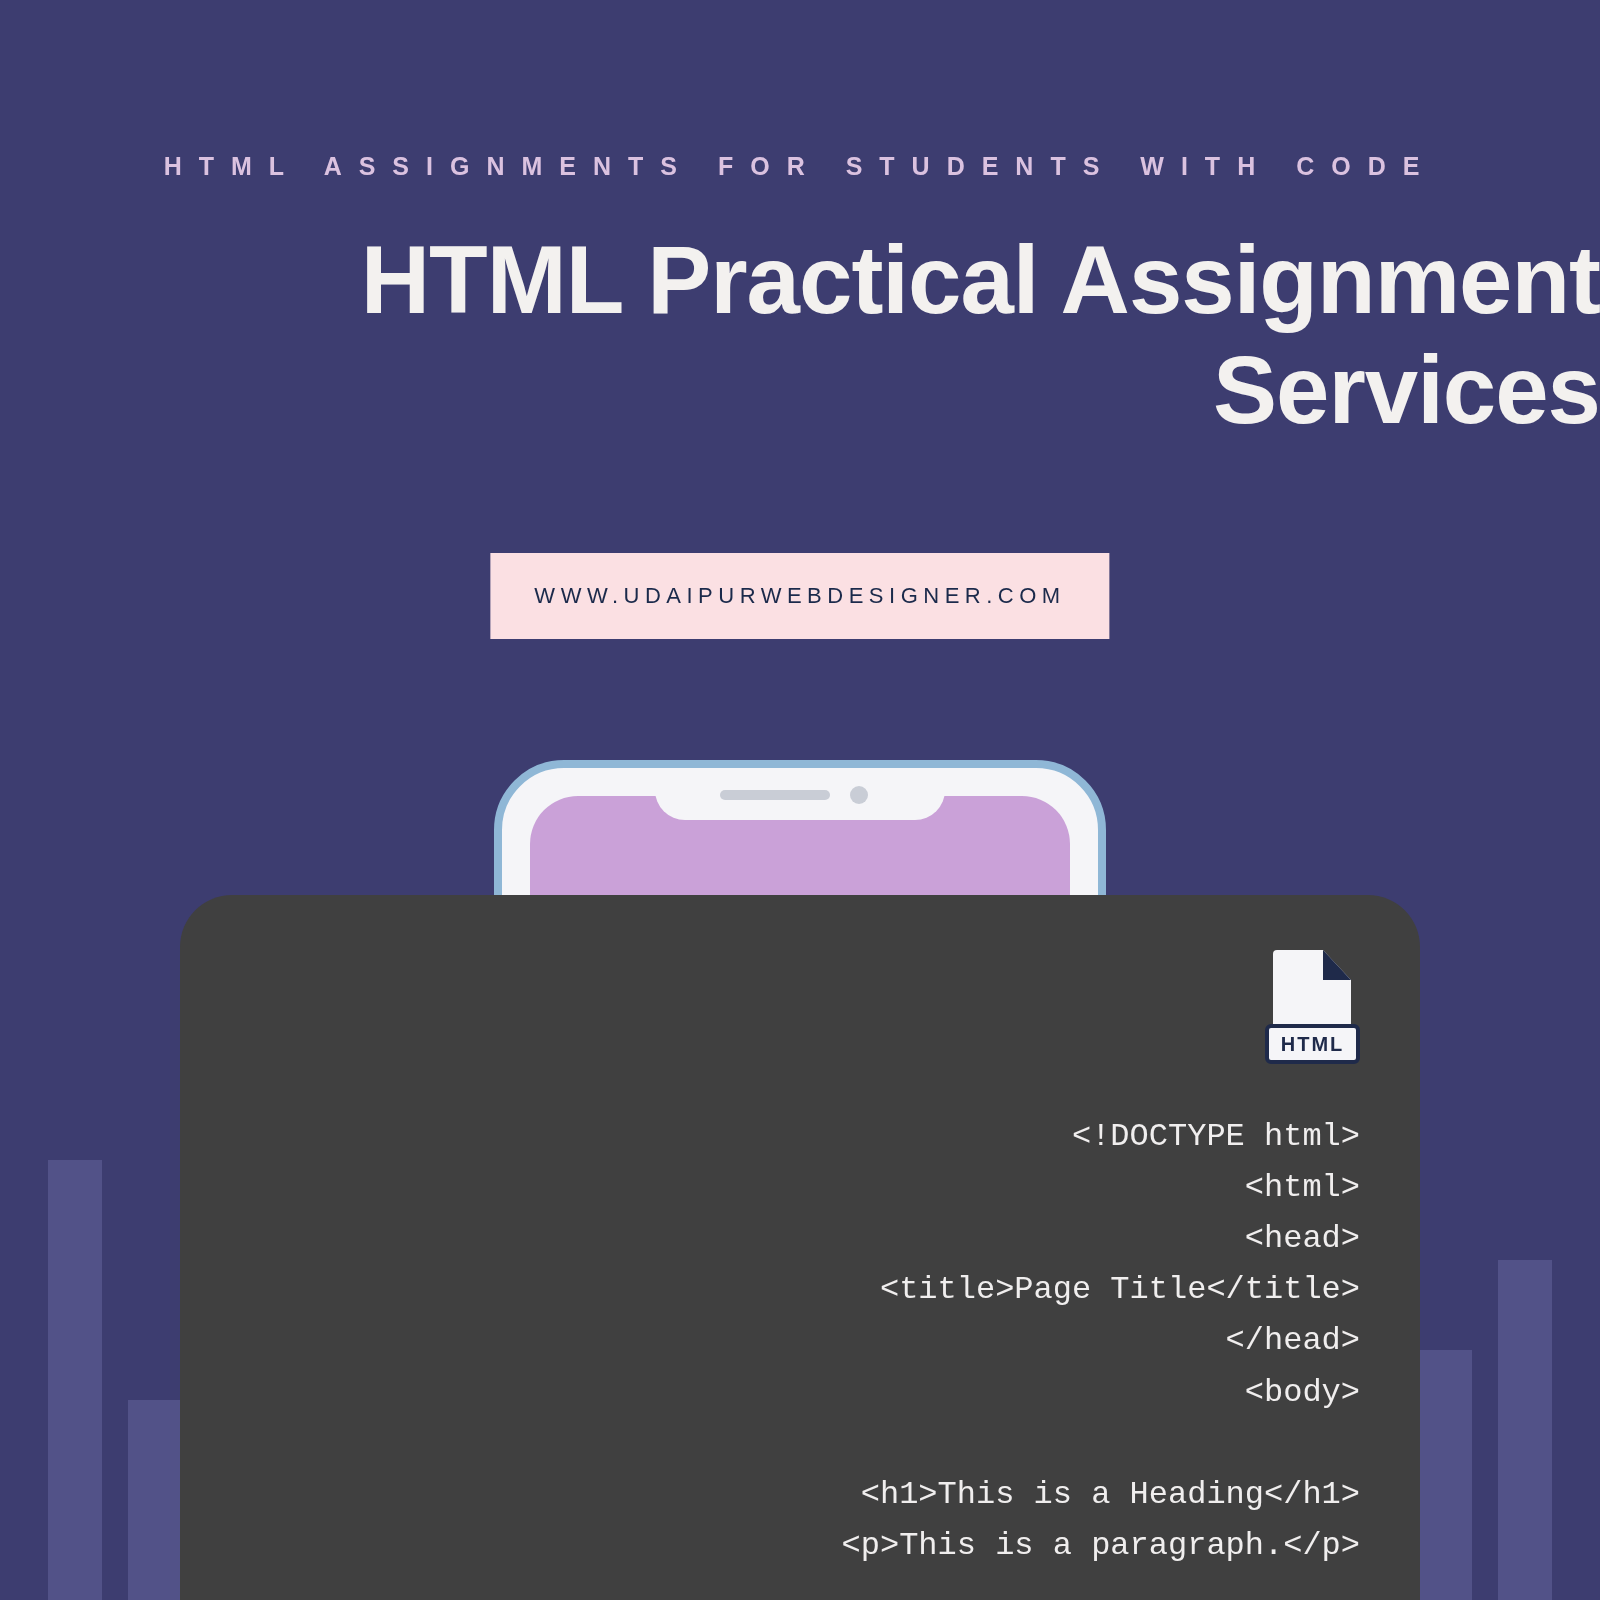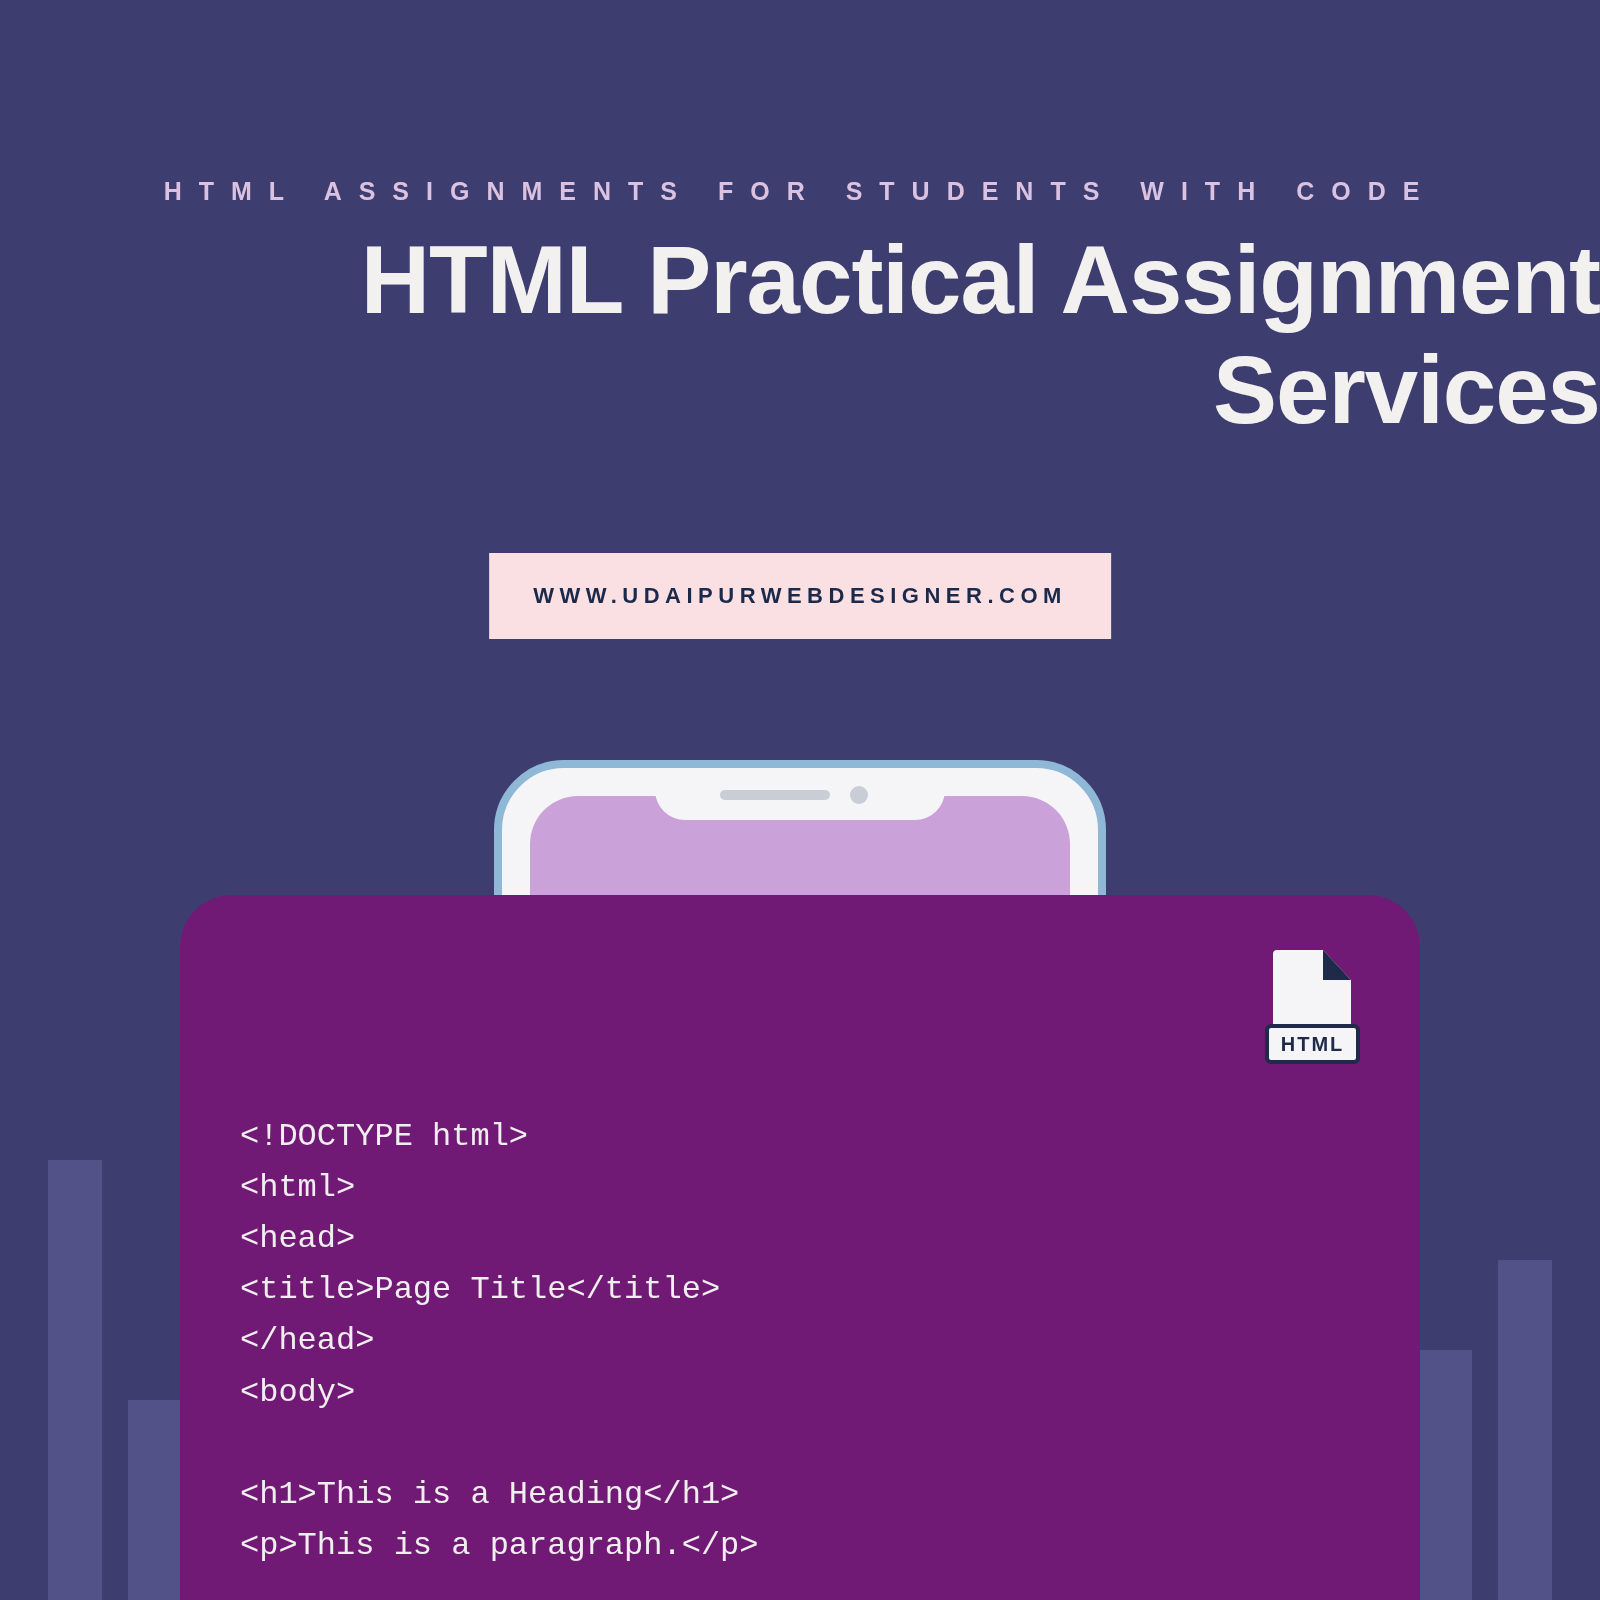--- a/index.html
+++ b/index.html
@@ -22,21 +22,20 @@
   .eyebrow {
     position: absolute;
     top: 152px;
     left: 0;
     width: 100%;
     text-align: center;
     color: #dbc2e0;
     font-size: 25px;
     font-weight: 600;
     letter-spacing: 17px;
-    margin-top: 25px;
   }
   .title {
     position: absolute;
     top: 225px;
     left: 0;
     width: 100%;
     text-align: right;
     color: #f3f1ef;
     font-size: 96px;
     font-weight: 700;
@@ -45,21 +44,21 @@
   }
   .url-btn {
     position: absolute;
     top: 553px;
     left: 50%;
     transform: translateX(-50%);
     background: #fbe0e3;
     padding: 30px 44px;
     color: #1b2a4b;
     font-size: 22px;
-    font-weight: 700;
+    font-weight: 400;
     letter-spacing: 5.5px;
   }
   
   .bars {
     position: absolute;
     left: 0;
     right: 0;
     bottom: 0;
     height: 600px;
     pointer-events: none;
@@ -124,28 +123,29 @@
     background: #c9cdd6;
     border-radius: 50%;
   }
   
   .code-card {
     position: absolute;
     left: 180px;
     right: 180px;
     top: 895px;
     bottom: 0;
-    background: #701a75;
+    background: #404040;
     border-radius: 52px 52px 0 0;
     padding: 62px 60px 0 60px;
     color: #f0eeee;
     font-family: "SFMono-Regular", Consolas, "Liberation Mono", Menlo, monospace;
     font-size: 32px;
     line-height: 1.6;
     white-space: pre;
+    text-align: right;
   }
   .file-icon {
     position: absolute;
     top: 55px;
     right: 60px;
     width: 95px;
     height: 120px;
   }
   .file-page {
     position: absolute;

